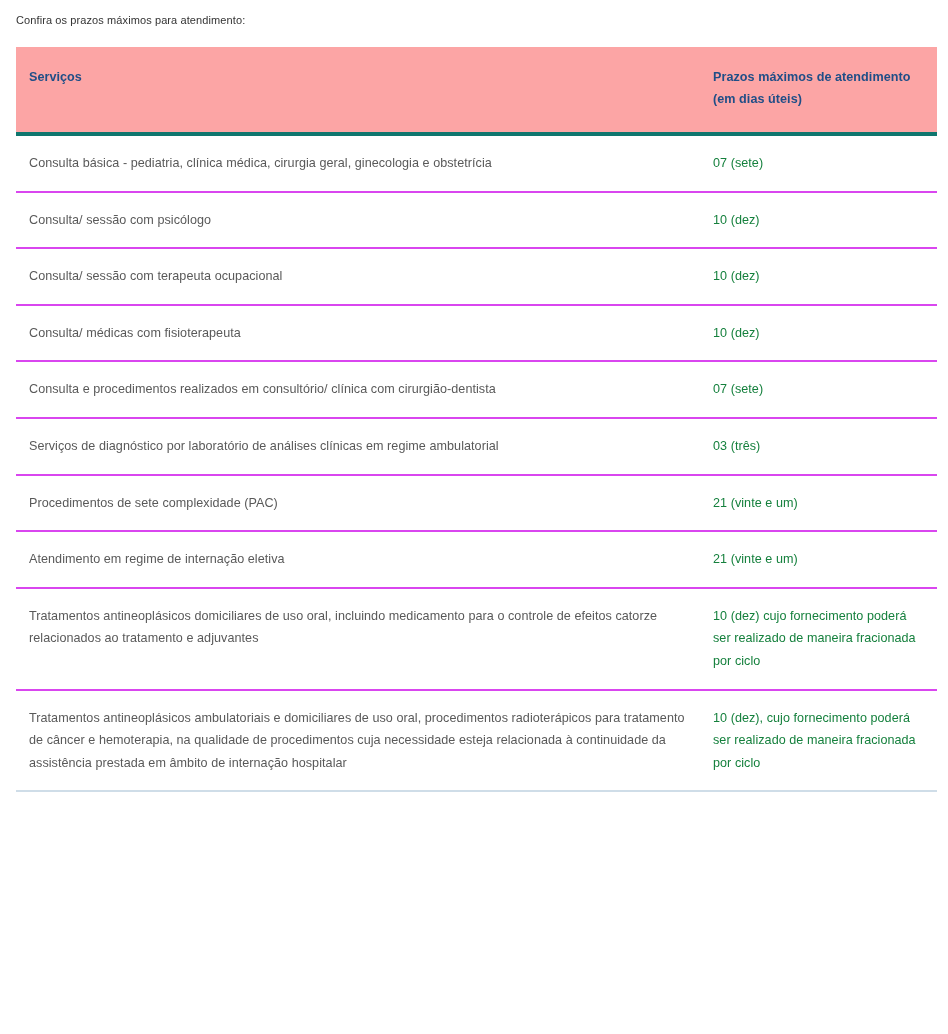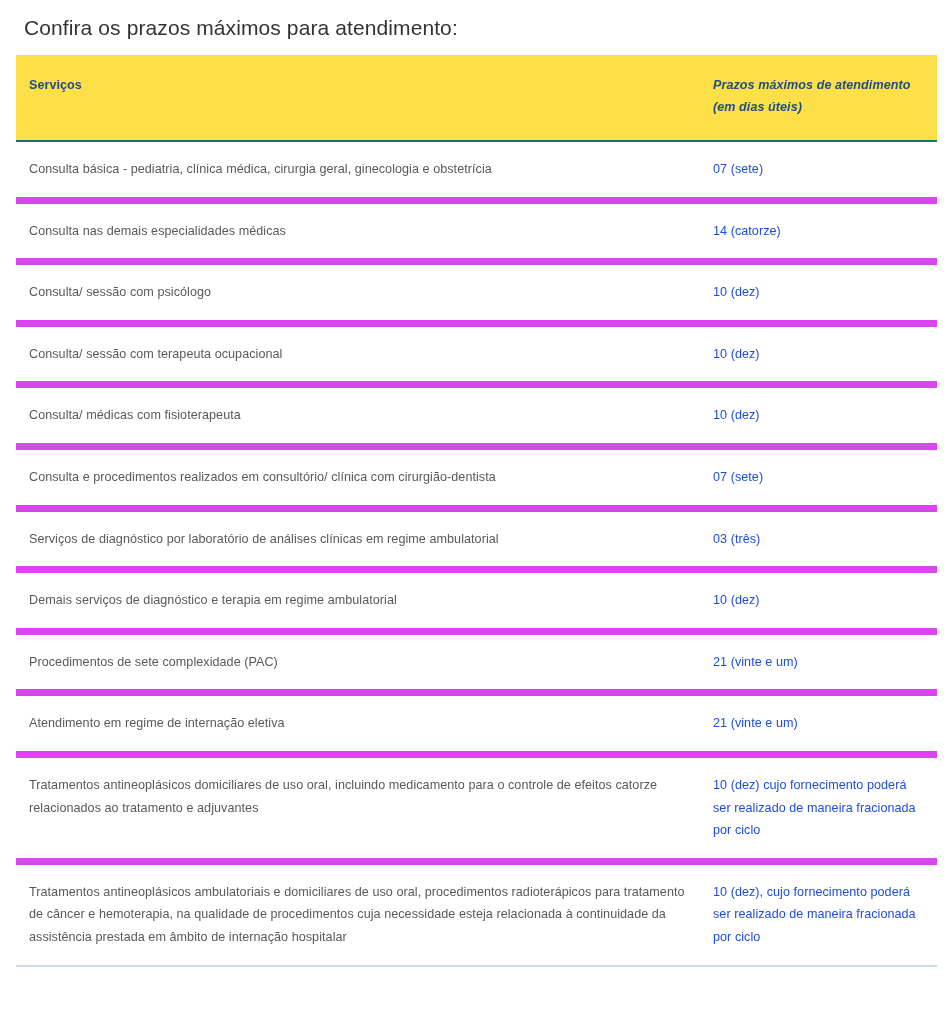--- a/index.html
+++ b/index.html
@@ -19,70 +19,70 @@
 
   .page {
     position: relative;
     width: 948px;
     height: 1034px;
     padding: 0;
   }
 
   
   .page-title {
-    margin: 8px;
+    margin: 0;
     padding: 9px 0 0 16px;
-    font-size: 21px;
+    font-size: 11px;
     font-weight: 400;
     line-height: 22px;
     color: #333333;
     letter-spacing: 0.1px;
   }
 
   
   .table-wrap {
     margin: 16px 11px 0 16px;
   }
   table.deadlines {
     width: 921px;
     border-collapse: collapse;
     table-layout: fixed;
     font-size: 12.6px;
   }
   table.deadlines col.c-service { width: 690px; }
   table.deadlines col.c-deadline { width: 231px; }
 
   thead th {
-    background: #fde047;
+    background: #fca5a5;
     color: #1f4e87;
     font-weight: bold;
     font-size: 12.6px;
     line-height: 22px;
     text-align: left;
     vertical-align: top;
     padding: 19px 10px 22px 13px;
-    border-bottom: 2px solid #0f766e;
+    border-bottom: 4px solid #0f766e;
     letter-spacing: 0.05px;
   }
   thead th.th-deadline {
     padding-left: 7px;
   }
-  thead th .th-line { display: block; font-style: italic; }
+  thead th .th-line { display: block; }
 
   tbody td {
-    border-bottom: 7px solid #d946ef;
+    border-bottom: 2px solid #d946ef;
     padding: 16px 10px 16px 13px;
     vertical-align: top;
     line-height: 22.6px;
     color: #595959;
     letter-spacing: 0.05px;
   }
   tbody td.cell-deadline {
     padding-left: 7px;
-    color: #1d4ed8;
+    color: #15803d;
     margin-left: 40px;
   }
   tbody tr:last-child td {
     border-bottom: 2px solid #cfdde8;
   }
 </style>
 </head>
 <body>
 
 <div class="page">
@@ -103,46 +103,38 @@
             <span class="th-line">(em dias úteis)</span>
           </th>
         </tr>
       </thead>
       <tbody id="table-body">
           <tr>
             <td class="cell-service">Consulta básica - pediatria, clínica médica, cirurgia geral, ginecologia e obstetrícia</td>
             <td class="cell-deadline">07 (sete)</td>
           </tr>
           <tr>
-            <td class="cell-service">Consulta nas demais especialidades médicas</td>
-            <td class="cell-deadline">14 (catorze)</td>
-          </tr>
-          <tr>
             <td class="cell-service">Consulta/ sessão com psicólogo</td>
             <td class="cell-deadline">10 (dez)</td>
           </tr>
           <tr>
             <td class="cell-service">Consulta/ sessão com terapeuta ocupacional</td>
             <td class="cell-deadline">10 (dez)</td>
           </tr>
           <tr>
             <td class="cell-service">Consulta/ médicas com fisioterapeuta</td>
             <td class="cell-deadline">10 (dez)</td>
           </tr>
           <tr>
             <td class="cell-service">Consulta e procedimentos realizados em consultório/ clínica com cirurgião-dentista</td>
             <td class="cell-deadline">07 (sete)</td>
           </tr>
           <tr>
             <td class="cell-service">Serviços de diagnóstico por laboratório de análises clínicas em regime ambulatorial</td>
             <td class="cell-deadline">03 (três)</td>
-          </tr>
-          <tr>
-            <td class="cell-service">Demais serviços de diagnóstico e terapia em regime ambulatorial</td>
-            <td class="cell-deadline">10 (dez)</td>
           </tr>
           <tr>
             <td class="cell-service">Procedimentos de sete complexidade (PAC)</td>
             <td class="cell-deadline">21 (vinte e um)</td>
           </tr>
           <tr>
             <td class="cell-service">Atendimento em regime de internação eletiva</td>
             <td class="cell-deadline">21 (vinte e um)</td>
           </tr>
           <tr>

